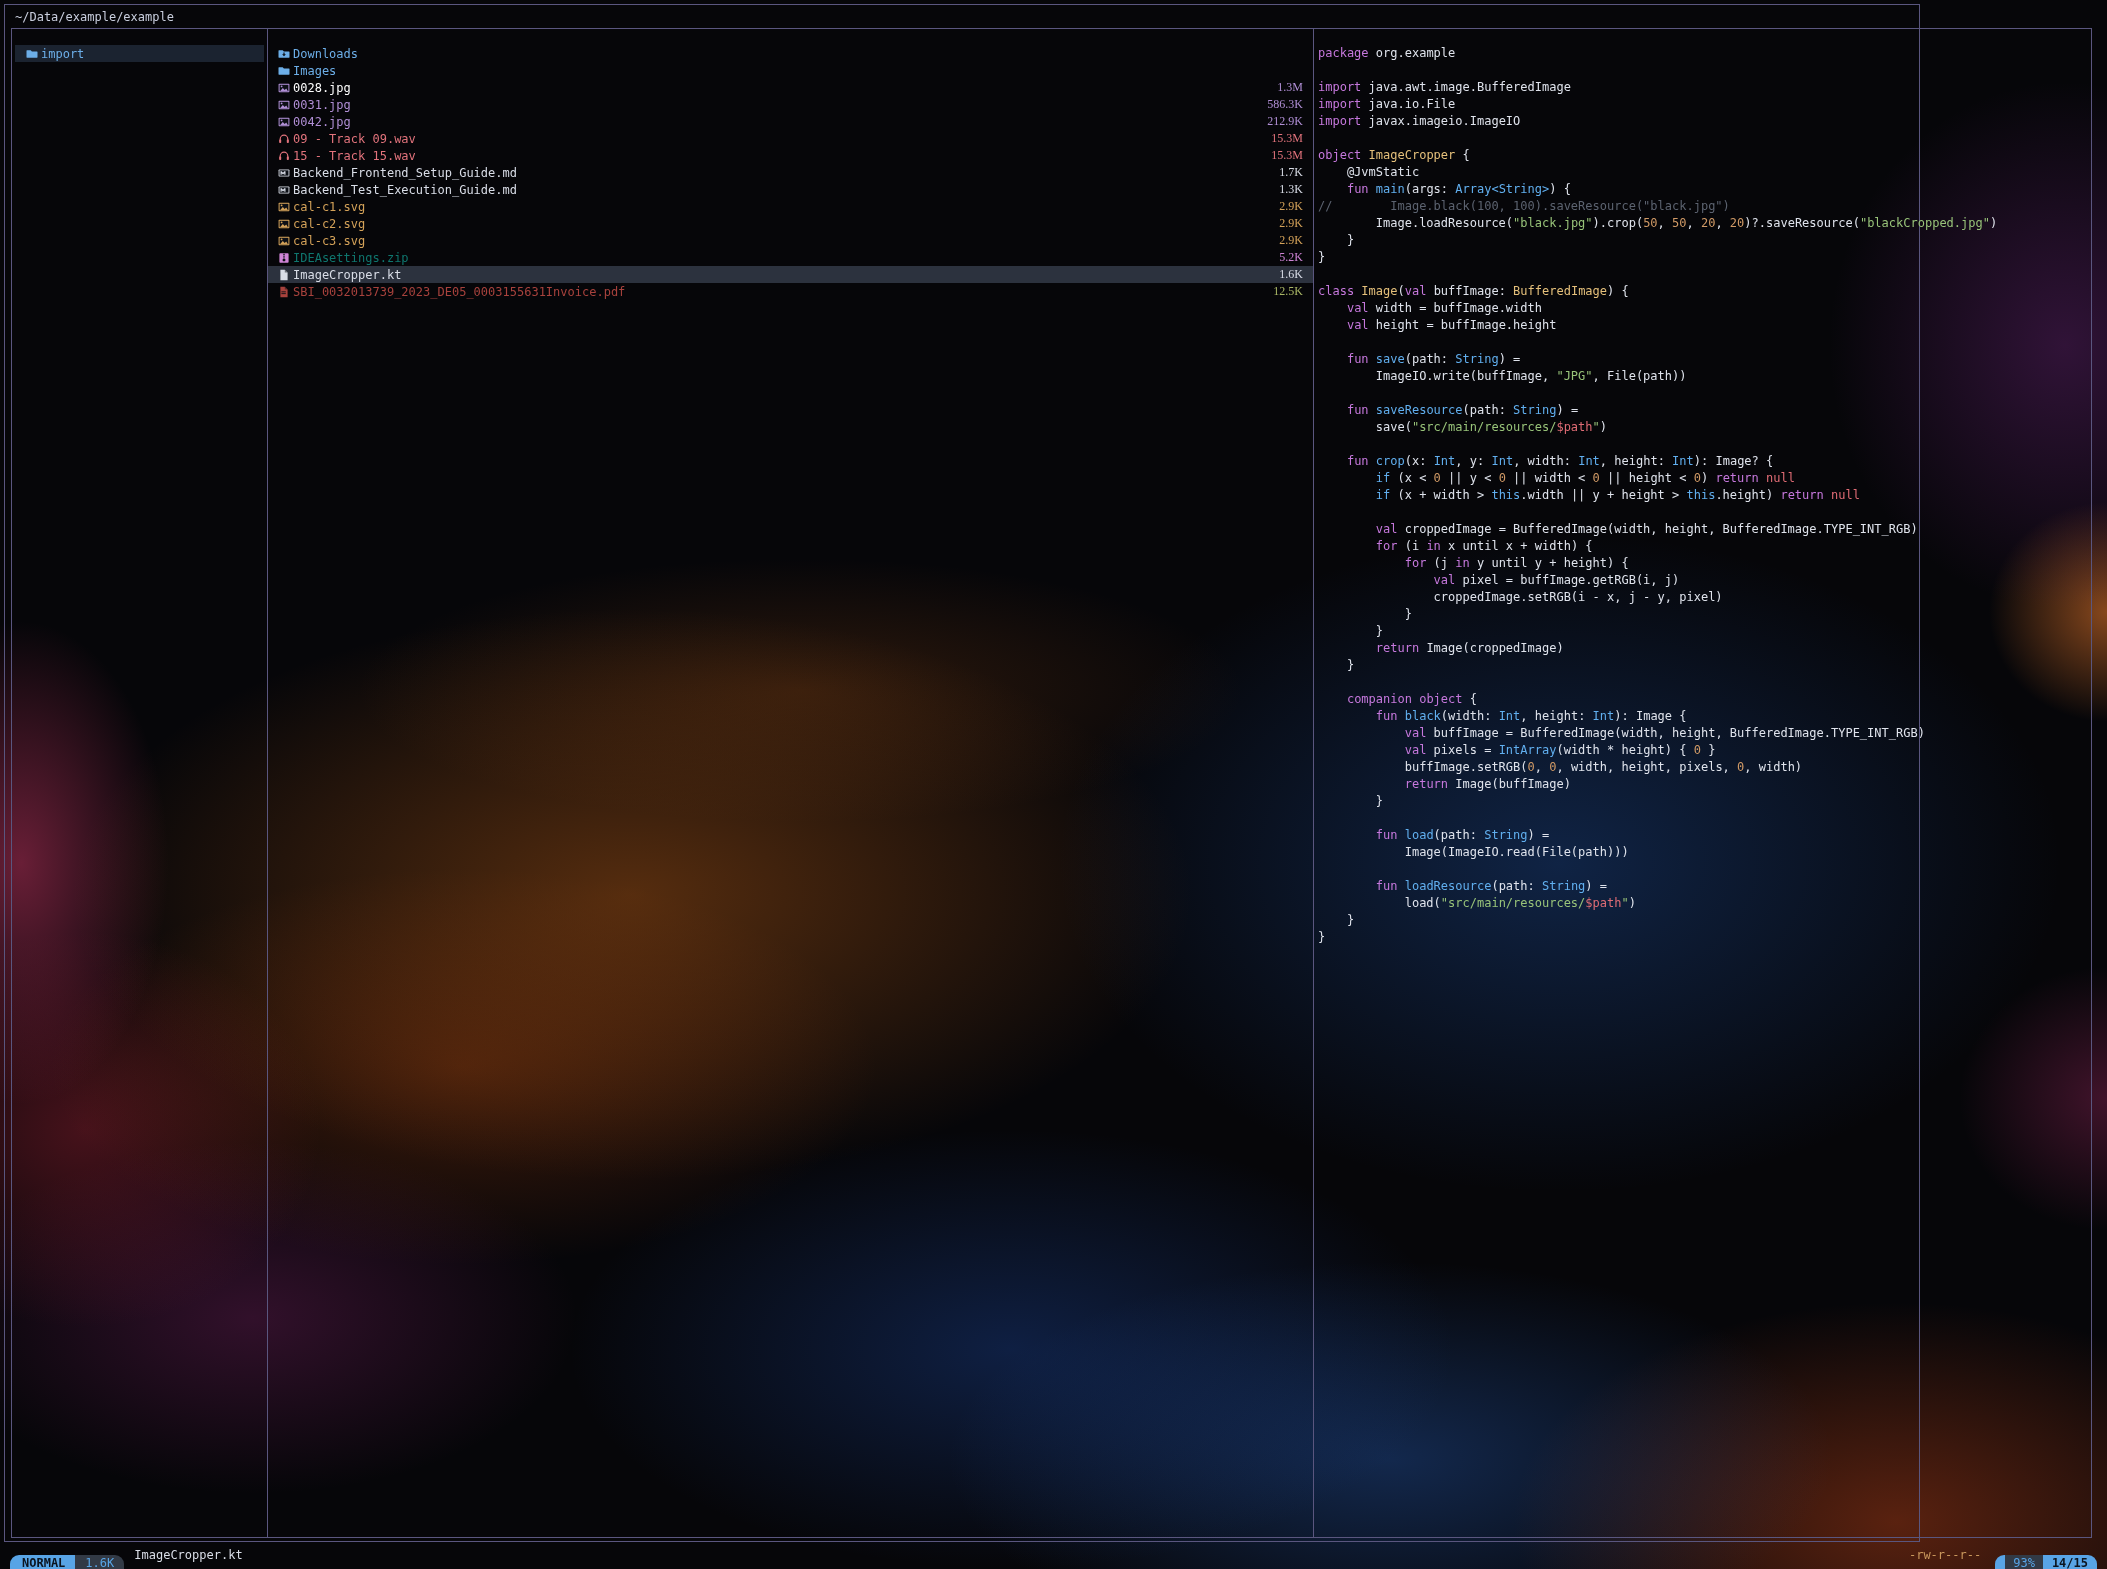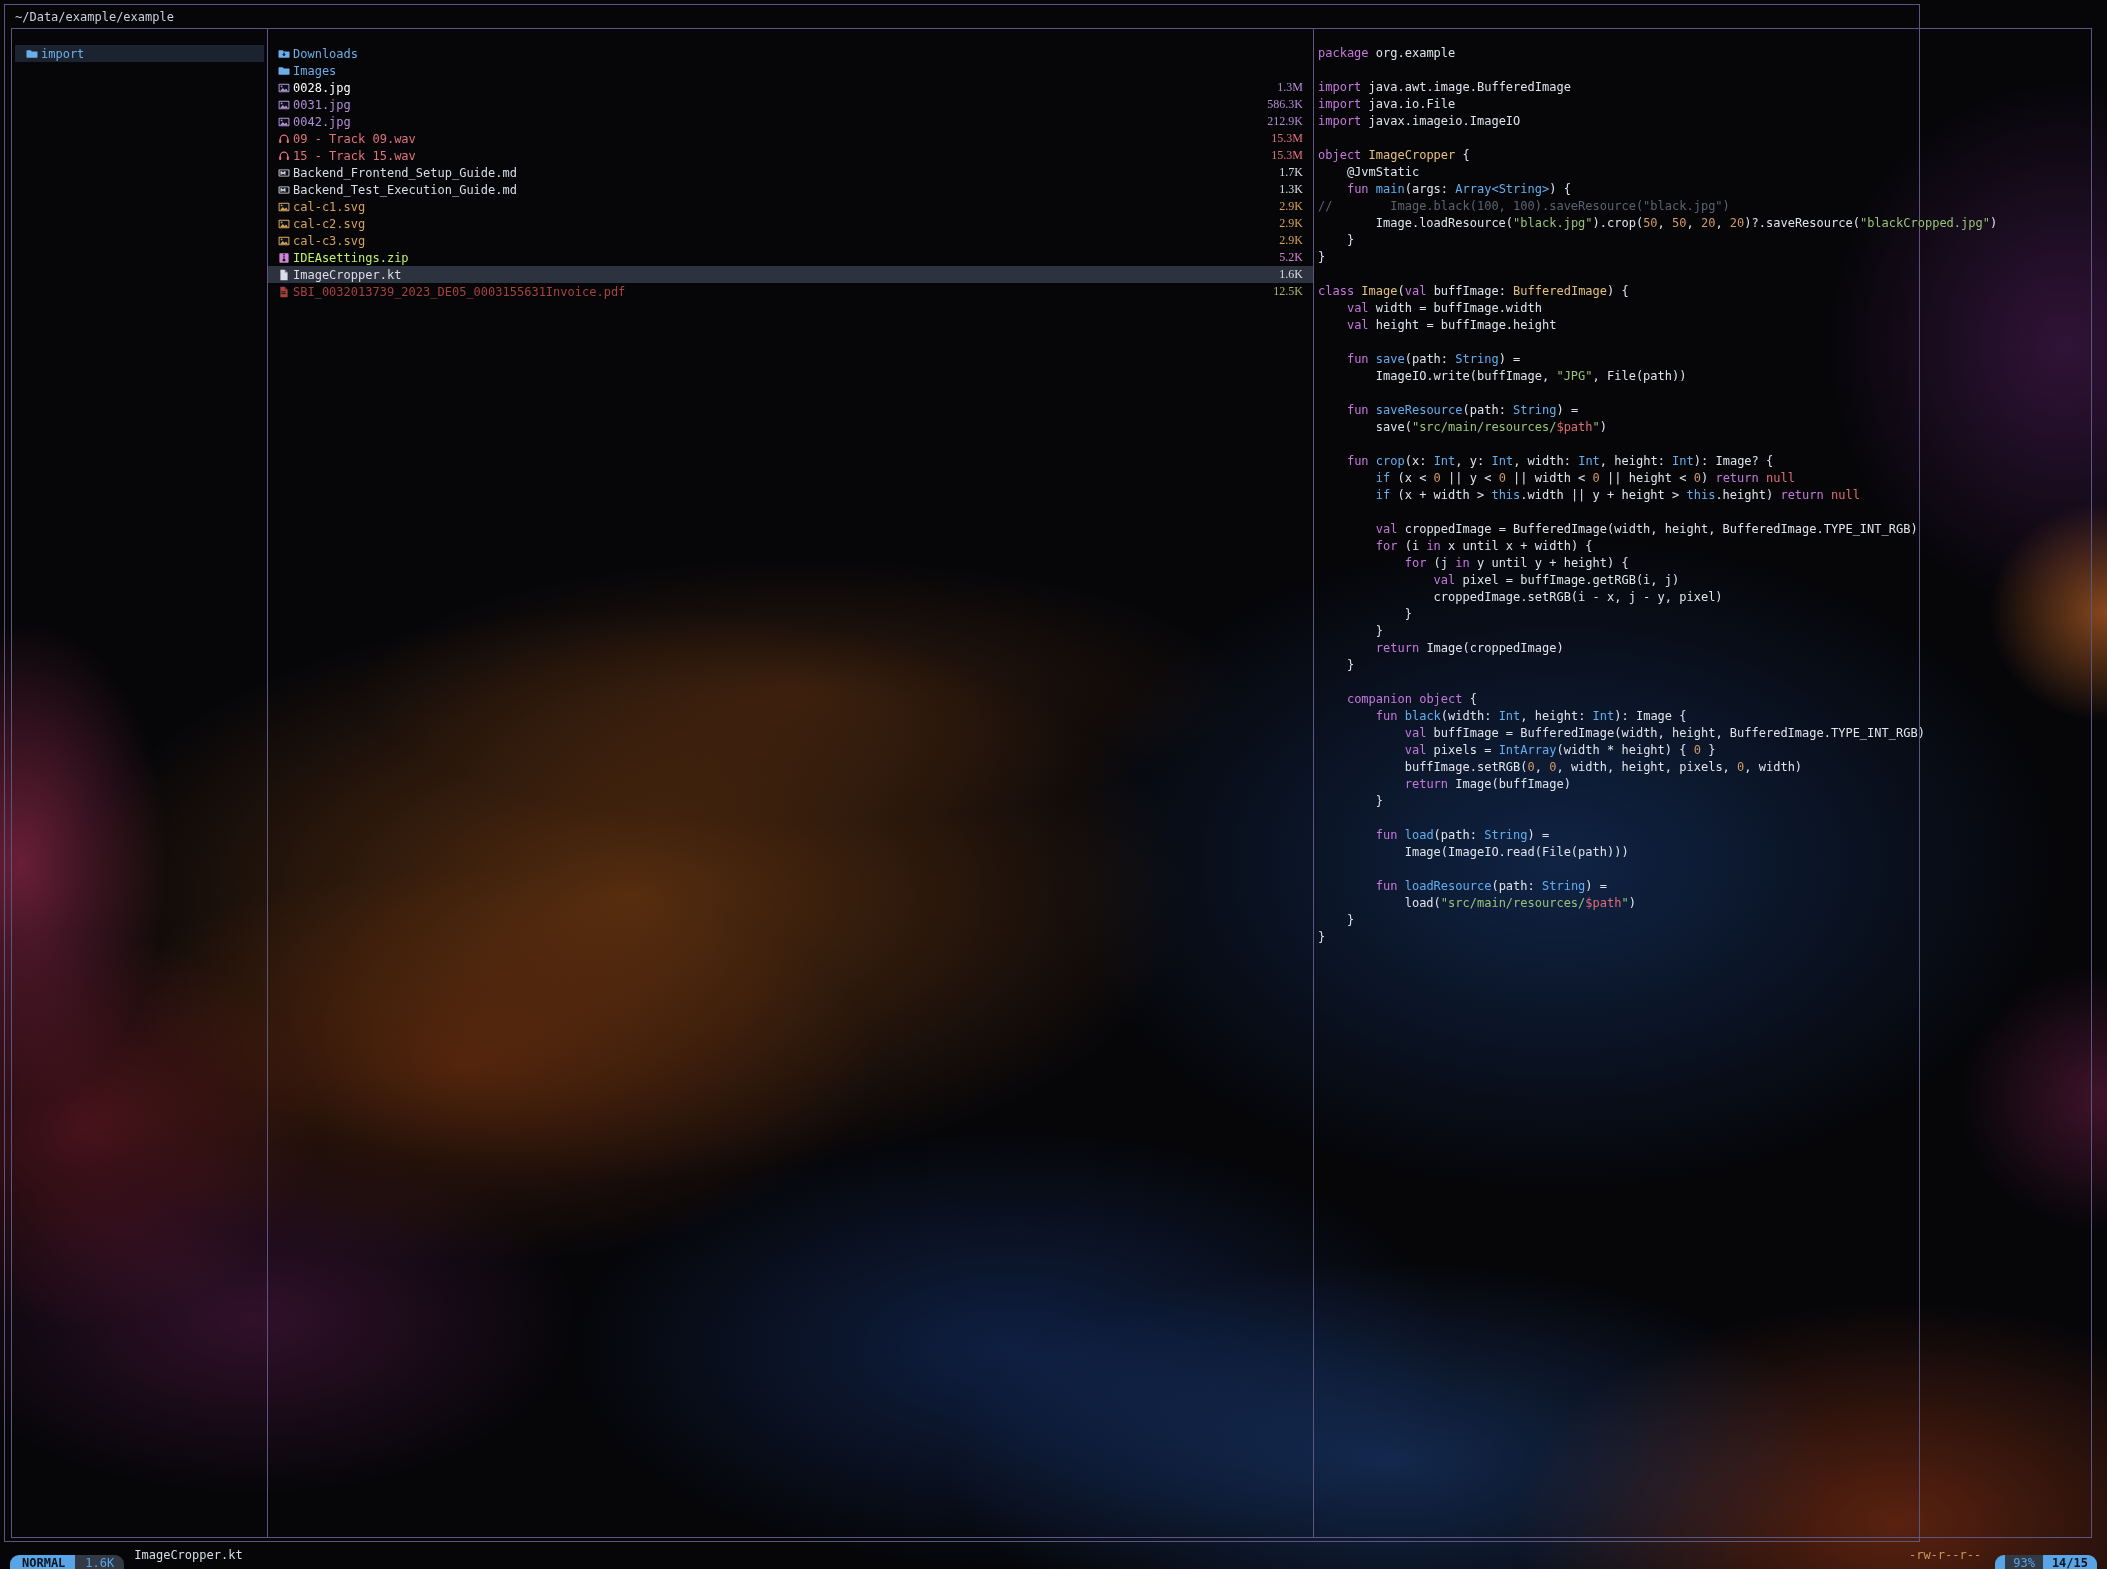--- a/index.html
+++ b/index.html
@@ -219,21 +219,21 @@
           <div class="row">
             <span class="icon" style="color: rgb(207, 132, 214);">
               <svg viewBox="0 0 12 12" fill="currentColor">
                 <rect x="1.4" y="1.2" width="9.2" height="9.6" rx=".8"></rect>
                 <rect x="5.3" y="1.8" width="1.4" height="1.2" fill="#0c0f15"></rect>
                 <rect x="5.3" y="3.6" width="1.4" height="1.2" fill="#0c0f15"></rect>
                 <rect x="5.3" y="5.4" width="1.4" height="1.2" fill="#0c0f15"></rect>
                 <rect x="4.7" y="7" width="2.6" height="2.2" rx=".4" fill="#0c0f15"></rect>
               </svg>
             </span>
-            <span class="fname" style="color: #bef264;">IDEAsettings.zip</span>
+            <span class="fname" style="color: #0f766e;">IDEAsettings.zip</span>
             <span class="fsize" style="color: rgb(207, 132, 214);">5.2K</span>
           </div>
           <div class="row selected">
             <span class="icon" style="color: rgb(217, 221, 231);">
               <svg viewBox="0 0 12 12" fill="currentColor">
                 <path d="M2.4.8h4.4l2.8 2.8v7.6H2.4z"></path>
                 <path d="M6.8.8l2.8 2.8H6.8z" fill="#0c0f15" opacity=".5"></path>
               </svg>
             </span>
             <span class="fname" style="color: rgb(217, 221, 231);">ImageCropper.kt</span>

